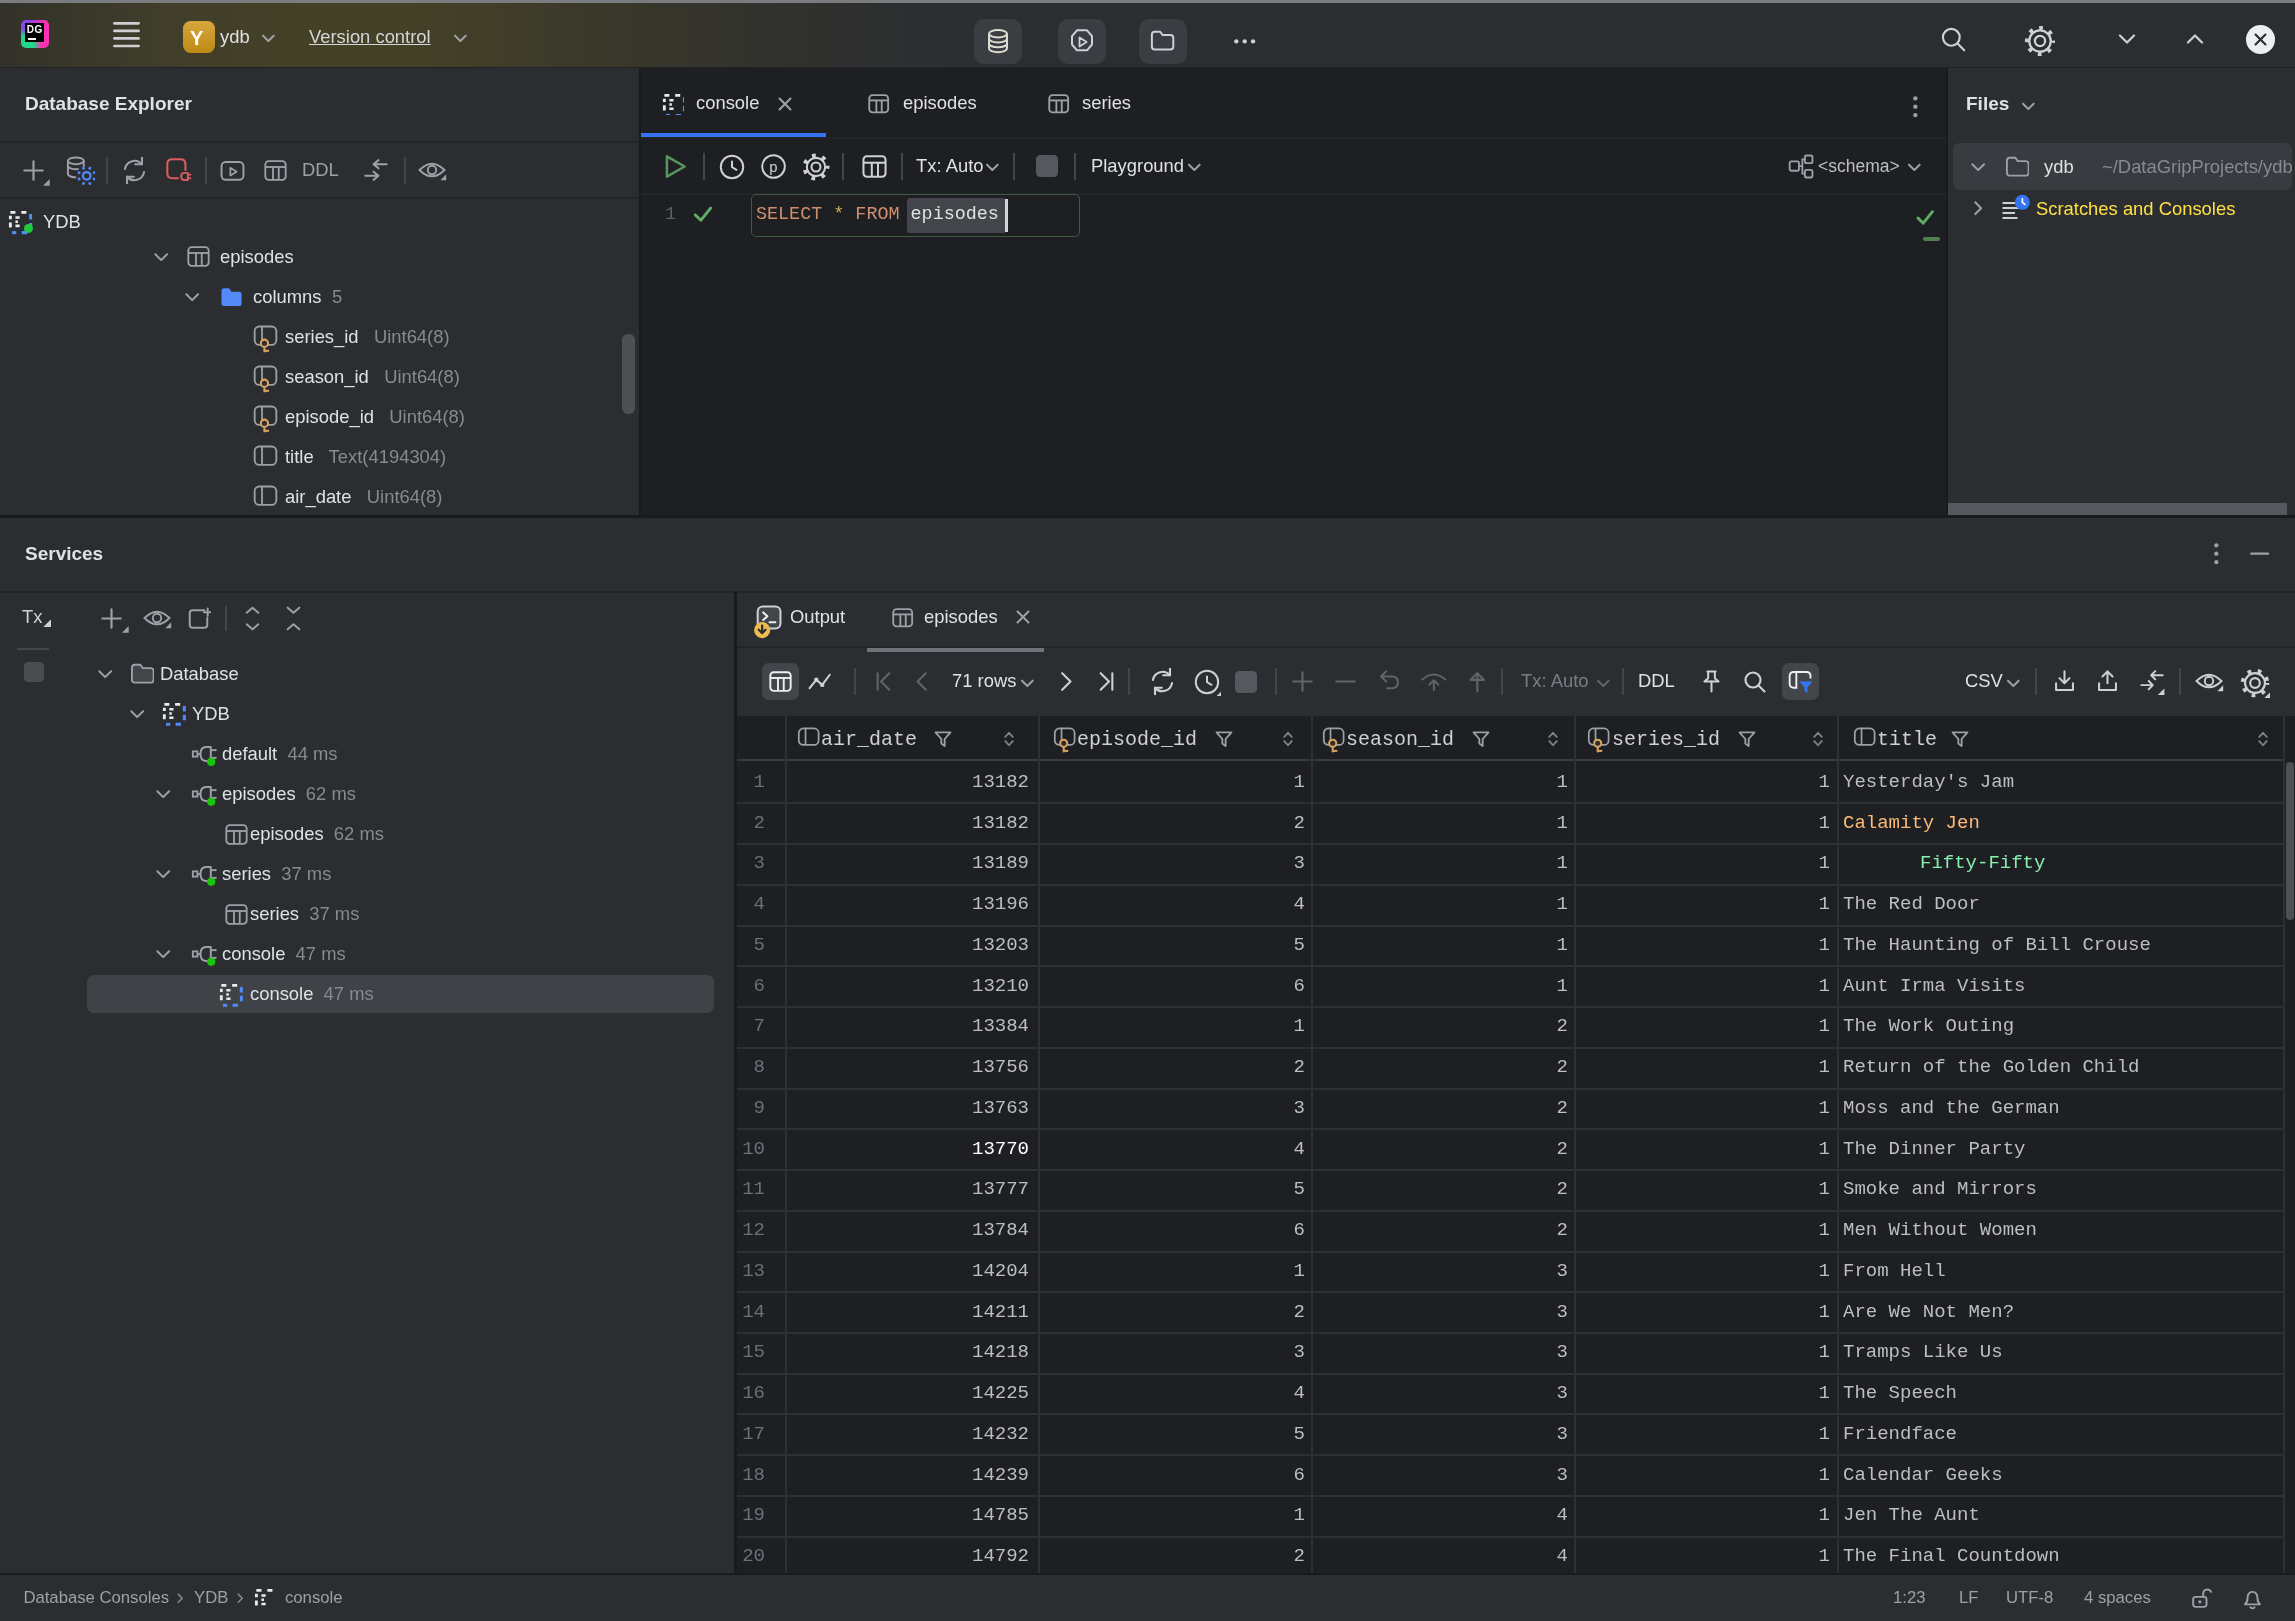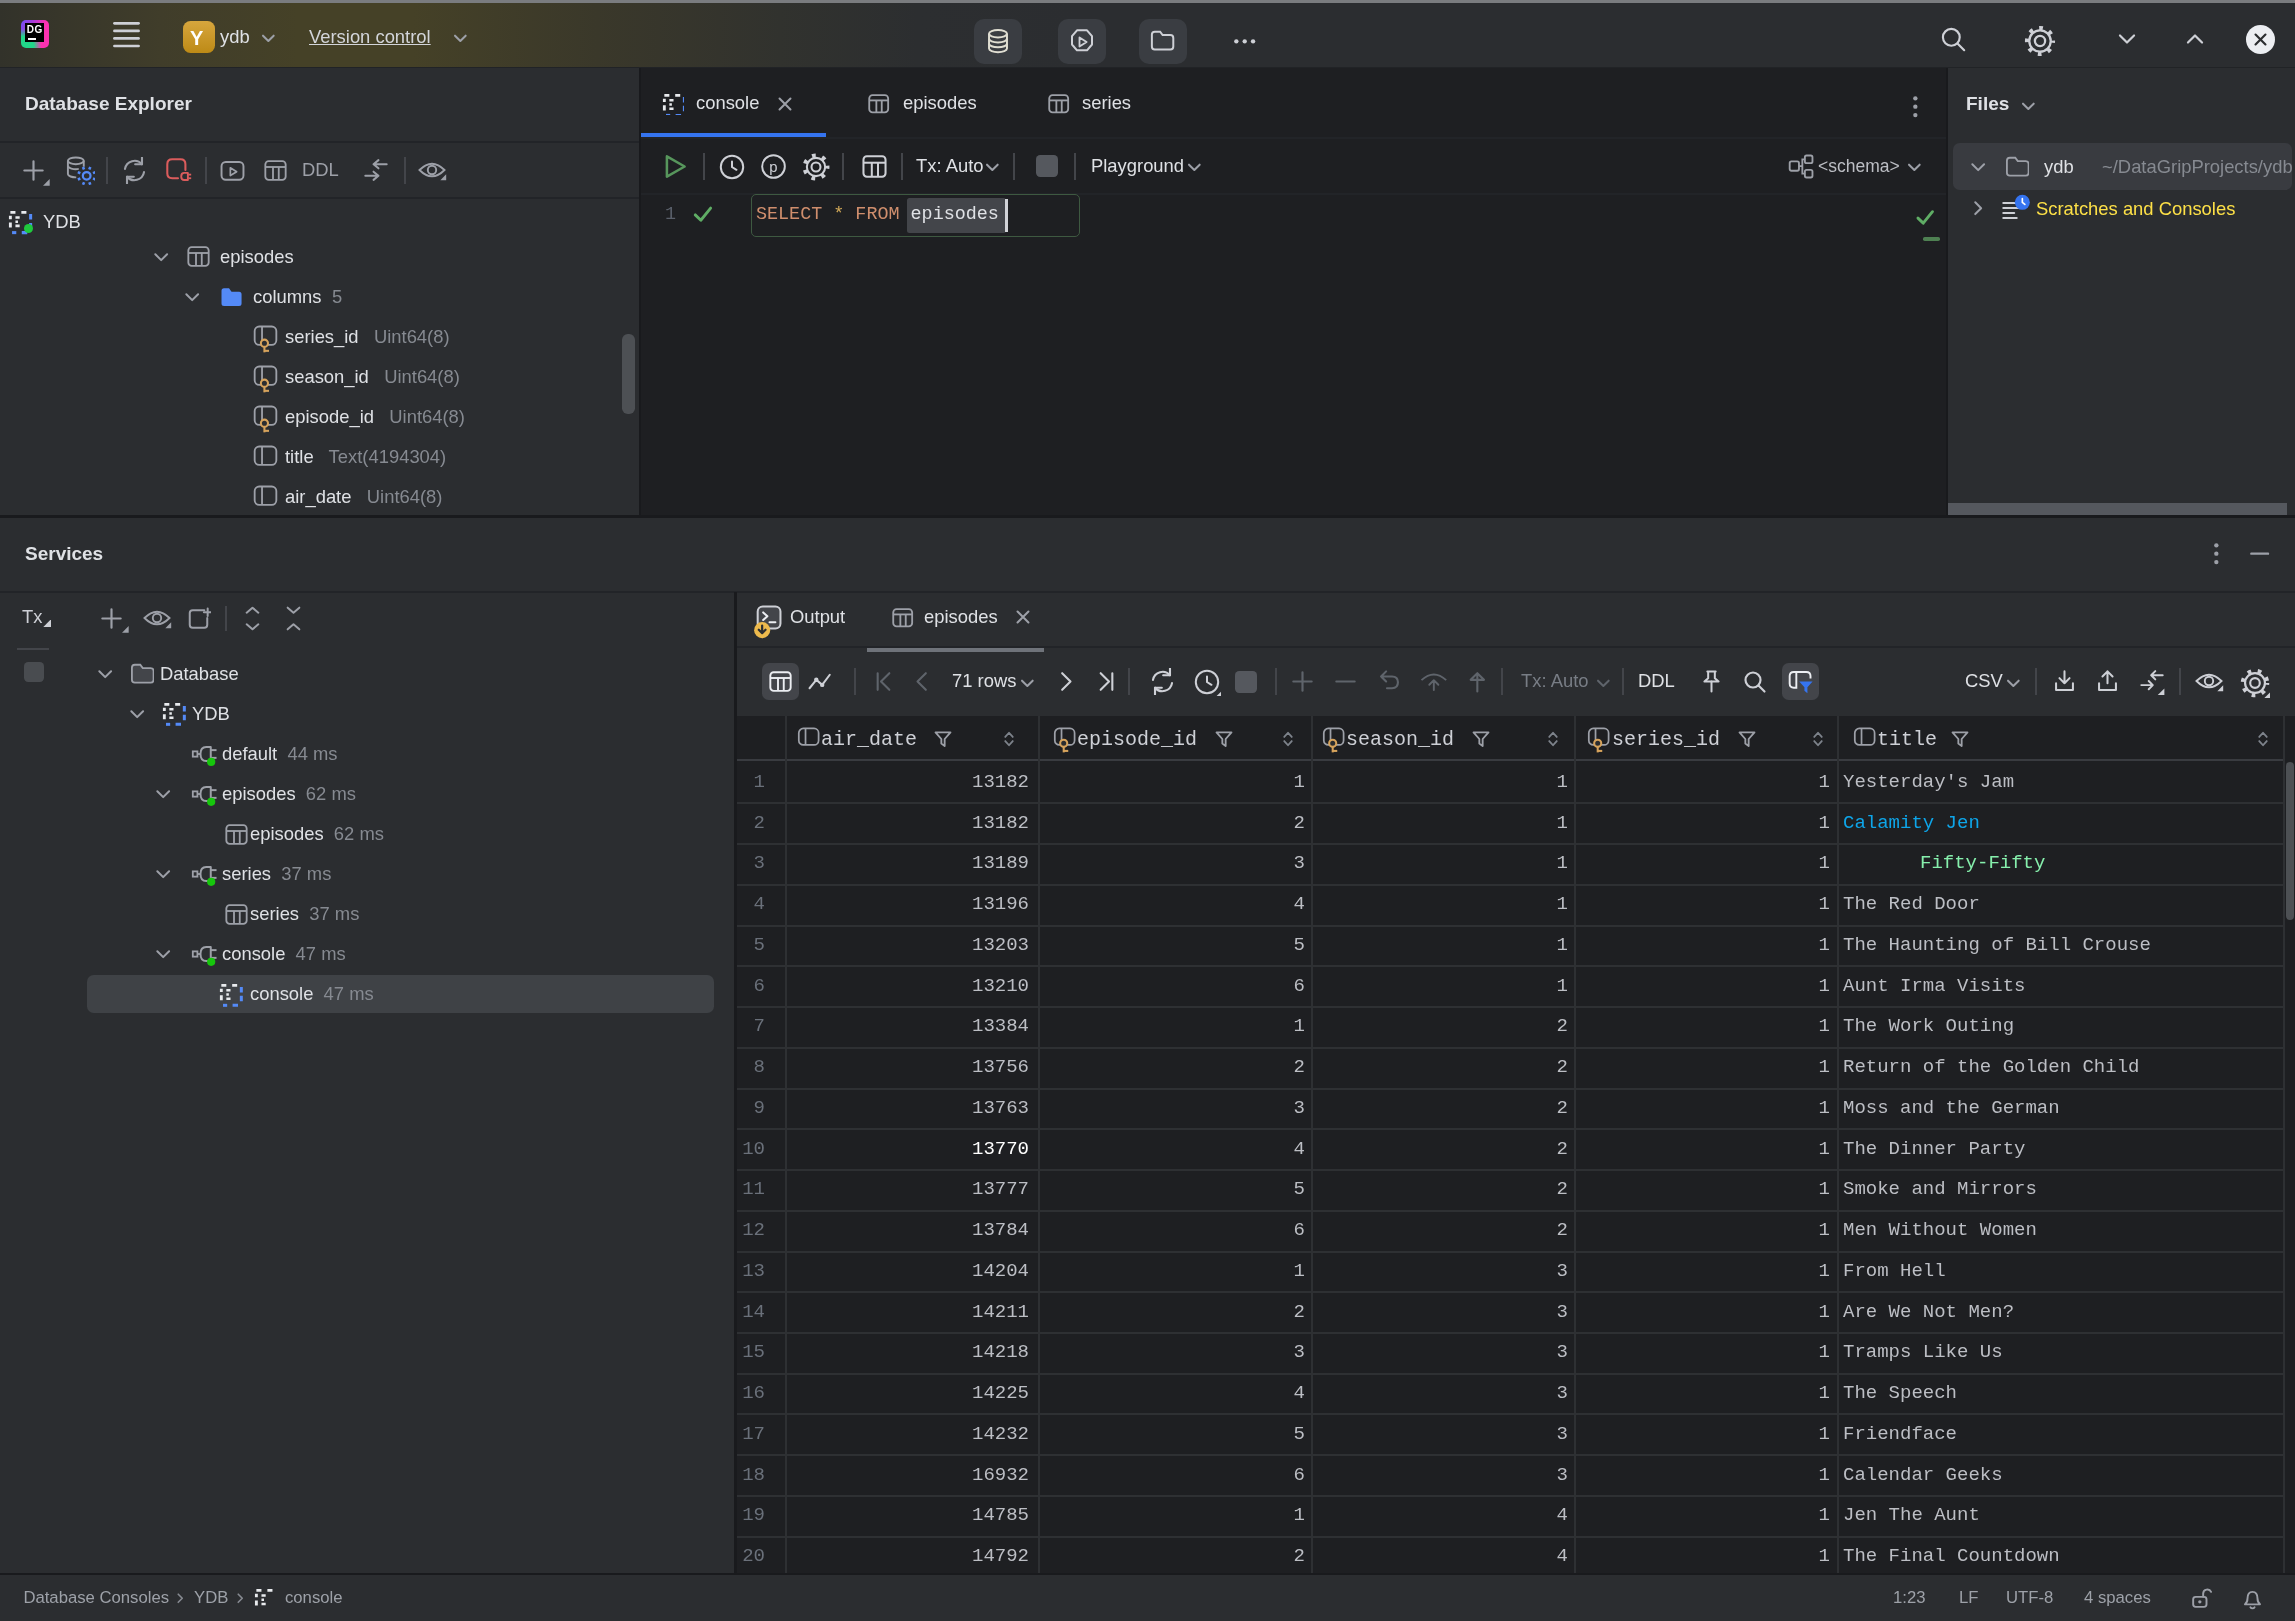--- a/index.html
+++ b/index.html
@@ -634,21 +634,21 @@
 <div style="position:absolute;right:1266px;top:782px;transform:translateY(-50%);font:400 19px 'Liberation Mono', monospace;color:#bcbec4;white-space:pre;">13182</div>
 <div style="position:absolute;right:990px;top:782px;transform:translateY(-50%);font:400 19px 'Liberation Mono', monospace;color:#bcbec4;white-space:pre;">1</div>
 <div style="position:absolute;right:727px;top:782px;transform:translateY(-50%);font:400 19px 'Liberation Mono', monospace;color:#bcbec4;white-space:pre;">1</div>
 <div style="position:absolute;right:465px;top:782px;transform:translateY(-50%);font:400 19px 'Liberation Mono', monospace;color:#bcbec4;white-space:pre;">1</div>
 <div style="position:absolute;left:1843px;top:782px;transform:translateY(-50%);font:400 19px 'Liberation Mono', monospace;color:#bcbec4;letter-spacing:0;white-space:pre;">Yesterday's Jam</div>
 <div style="position:absolute;right:1530px;top:823px;transform:translateY(-50%);font:400 19px 'Liberation Mono', monospace;color:#6a707a;white-space:pre;">2</div>
 <div style="position:absolute;right:1266px;top:823px;transform:translateY(-50%);font:400 19px 'Liberation Mono', monospace;color:#bcbec4;white-space:pre;">13182</div>
 <div style="position:absolute;right:990px;top:823px;transform:translateY(-50%);font:400 19px 'Liberation Mono', monospace;color:#bcbec4;white-space:pre;">2</div>
 <div style="position:absolute;right:727px;top:823px;transform:translateY(-50%);font:400 19px 'Liberation Mono', monospace;color:#bcbec4;white-space:pre;">1</div>
 <div style="position:absolute;right:465px;top:823px;transform:translateY(-50%);font:400 19px 'Liberation Mono', monospace;color:#bcbec4;white-space:pre;">1</div>
-<div style="position:absolute;left:1843px;top:823px;transform:translateY(-50%);font:400 19px 'Liberation Mono', monospace;color:#0ea5e9;letter-spacing:0;white-space:pre;">Calamity Jen</div>
+<div style="position:absolute;left:1843px;top:823px;transform:translateY(-50%);font:400 19px 'Liberation Mono', monospace;color:#fdba74;letter-spacing:0;white-space:pre;">Calamity Jen</div>
 <div style="position:absolute;left:737px;top:802px;width:1546px;height:1.7px;background:#2e3033;"></div>
 <div style="position:absolute;right:1530px;top:863px;transform:translateY(-50%);font:400 19px 'Liberation Mono', monospace;color:#6a707a;white-space:pre;">3</div>
 <div style="position:absolute;right:1266px;top:863px;transform:translateY(-50%);font:400 19px 'Liberation Mono', monospace;color:#bcbec4;white-space:pre;">13189</div>
 <div style="position:absolute;right:990px;top:863px;transform:translateY(-50%);font:400 19px 'Liberation Mono', monospace;color:#bcbec4;white-space:pre;">3</div>
 <div style="position:absolute;right:727px;top:863px;transform:translateY(-50%);font:400 19px 'Liberation Mono', monospace;color:#bcbec4;white-space:pre;">1</div>
 <div style="position:absolute;right:465px;top:863px;transform:translateY(-50%);font:400 19px 'Liberation Mono', monospace;color:#bcbec4;white-space:pre;">1</div>
 <div style="position:absolute;left:1920px;top:863px;transform:translateY(-50%);font:400 19px 'Liberation Mono', monospace;color:#86efac;letter-spacing:0;white-space:pre;">Fifty-Fifty</div>
 <div style="position:absolute;left:737px;top:843px;width:1546px;height:1.7px;background:#2e3033;"></div>
 <div style="position:absolute;right:1530px;top:904px;transform:translateY(-50%);font:400 19px 'Liberation Mono', monospace;color:#6a707a;white-space:pre;">4</div>
 <div style="position:absolute;right:1266px;top:904px;transform:translateY(-50%);font:400 19px 'Liberation Mono', monospace;color:#bcbec4;white-space:pre;">13196</div>
@@ -742,21 +742,21 @@
 <div style="position:absolute;left:1843px;top:1393px;transform:translateY(-50%);font:400 19px 'Liberation Mono', monospace;color:#bcbec4;letter-spacing:0;white-space:pre;">The Speech</div>
 <div style="position:absolute;left:737px;top:1373px;width:1546px;height:1.7px;background:#2e3033;"></div>
 <div style="position:absolute;right:1530px;top:1434px;transform:translateY(-50%);font:400 19px 'Liberation Mono', monospace;color:#6a707a;white-space:pre;">17</div>
 <div style="position:absolute;right:1266px;top:1434px;transform:translateY(-50%);font:400 19px 'Liberation Mono', monospace;color:#bcbec4;white-space:pre;">14232</div>
 <div style="position:absolute;right:990px;top:1434px;transform:translateY(-50%);font:400 19px 'Liberation Mono', monospace;color:#bcbec4;white-space:pre;">5</div>
 <div style="position:absolute;right:727px;top:1434px;transform:translateY(-50%);font:400 19px 'Liberation Mono', monospace;color:#bcbec4;white-space:pre;">3</div>
 <div style="position:absolute;right:465px;top:1434px;transform:translateY(-50%);font:400 19px 'Liberation Mono', monospace;color:#bcbec4;white-space:pre;">1</div>
 <div style="position:absolute;left:1843px;top:1434px;transform:translateY(-50%);font:400 19px 'Liberation Mono', monospace;color:#bcbec4;letter-spacing:0;white-space:pre;">Friendface</div>
 <div style="position:absolute;left:737px;top:1413px;width:1546px;height:1.7px;background:#2e3033;"></div>
 <div style="position:absolute;right:1530px;top:1475px;transform:translateY(-50%);font:400 19px 'Liberation Mono', monospace;color:#6a707a;white-space:pre;">18</div>
-<div style="position:absolute;right:1266px;top:1475px;transform:translateY(-50%);font:400 19px 'Liberation Mono', monospace;color:#bcbec4;white-space:pre;">16932</div>
+<div style="position:absolute;right:1266px;top:1475px;transform:translateY(-50%);font:400 19px 'Liberation Mono', monospace;color:#bcbec4;white-space:pre;">14239</div>
 <div style="position:absolute;right:990px;top:1475px;transform:translateY(-50%);font:400 19px 'Liberation Mono', monospace;color:#bcbec4;white-space:pre;">6</div>
 <div style="position:absolute;right:727px;top:1475px;transform:translateY(-50%);font:400 19px 'Liberation Mono', monospace;color:#bcbec4;white-space:pre;">3</div>
 <div style="position:absolute;right:465px;top:1475px;transform:translateY(-50%);font:400 19px 'Liberation Mono', monospace;color:#bcbec4;white-space:pre;">1</div>
 <div style="position:absolute;left:1843px;top:1475px;transform:translateY(-50%);font:400 19px 'Liberation Mono', monospace;color:#bcbec4;letter-spacing:0;white-space:pre;">Calendar Geeks</div>
 <div style="position:absolute;left:737px;top:1454px;width:1546px;height:1.7px;background:#2e3033;"></div>
 <div style="position:absolute;right:1530px;top:1515px;transform:translateY(-50%);font:400 19px 'Liberation Mono', monospace;color:#6a707a;white-space:pre;">19</div>
 <div style="position:absolute;right:1266px;top:1515px;transform:translateY(-50%);font:400 19px 'Liberation Mono', monospace;color:#bcbec4;white-space:pre;">14785</div>
 <div style="position:absolute;right:990px;top:1515px;transform:translateY(-50%);font:400 19px 'Liberation Mono', monospace;color:#bcbec4;white-space:pre;">1</div>
 <div style="position:absolute;right:727px;top:1515px;transform:translateY(-50%);font:400 19px 'Liberation Mono', monospace;color:#bcbec4;white-space:pre;">4</div>
 <div style="position:absolute;right:465px;top:1515px;transform:translateY(-50%);font:400 19px 'Liberation Mono', monospace;color:#bcbec4;white-space:pre;">1</div>

